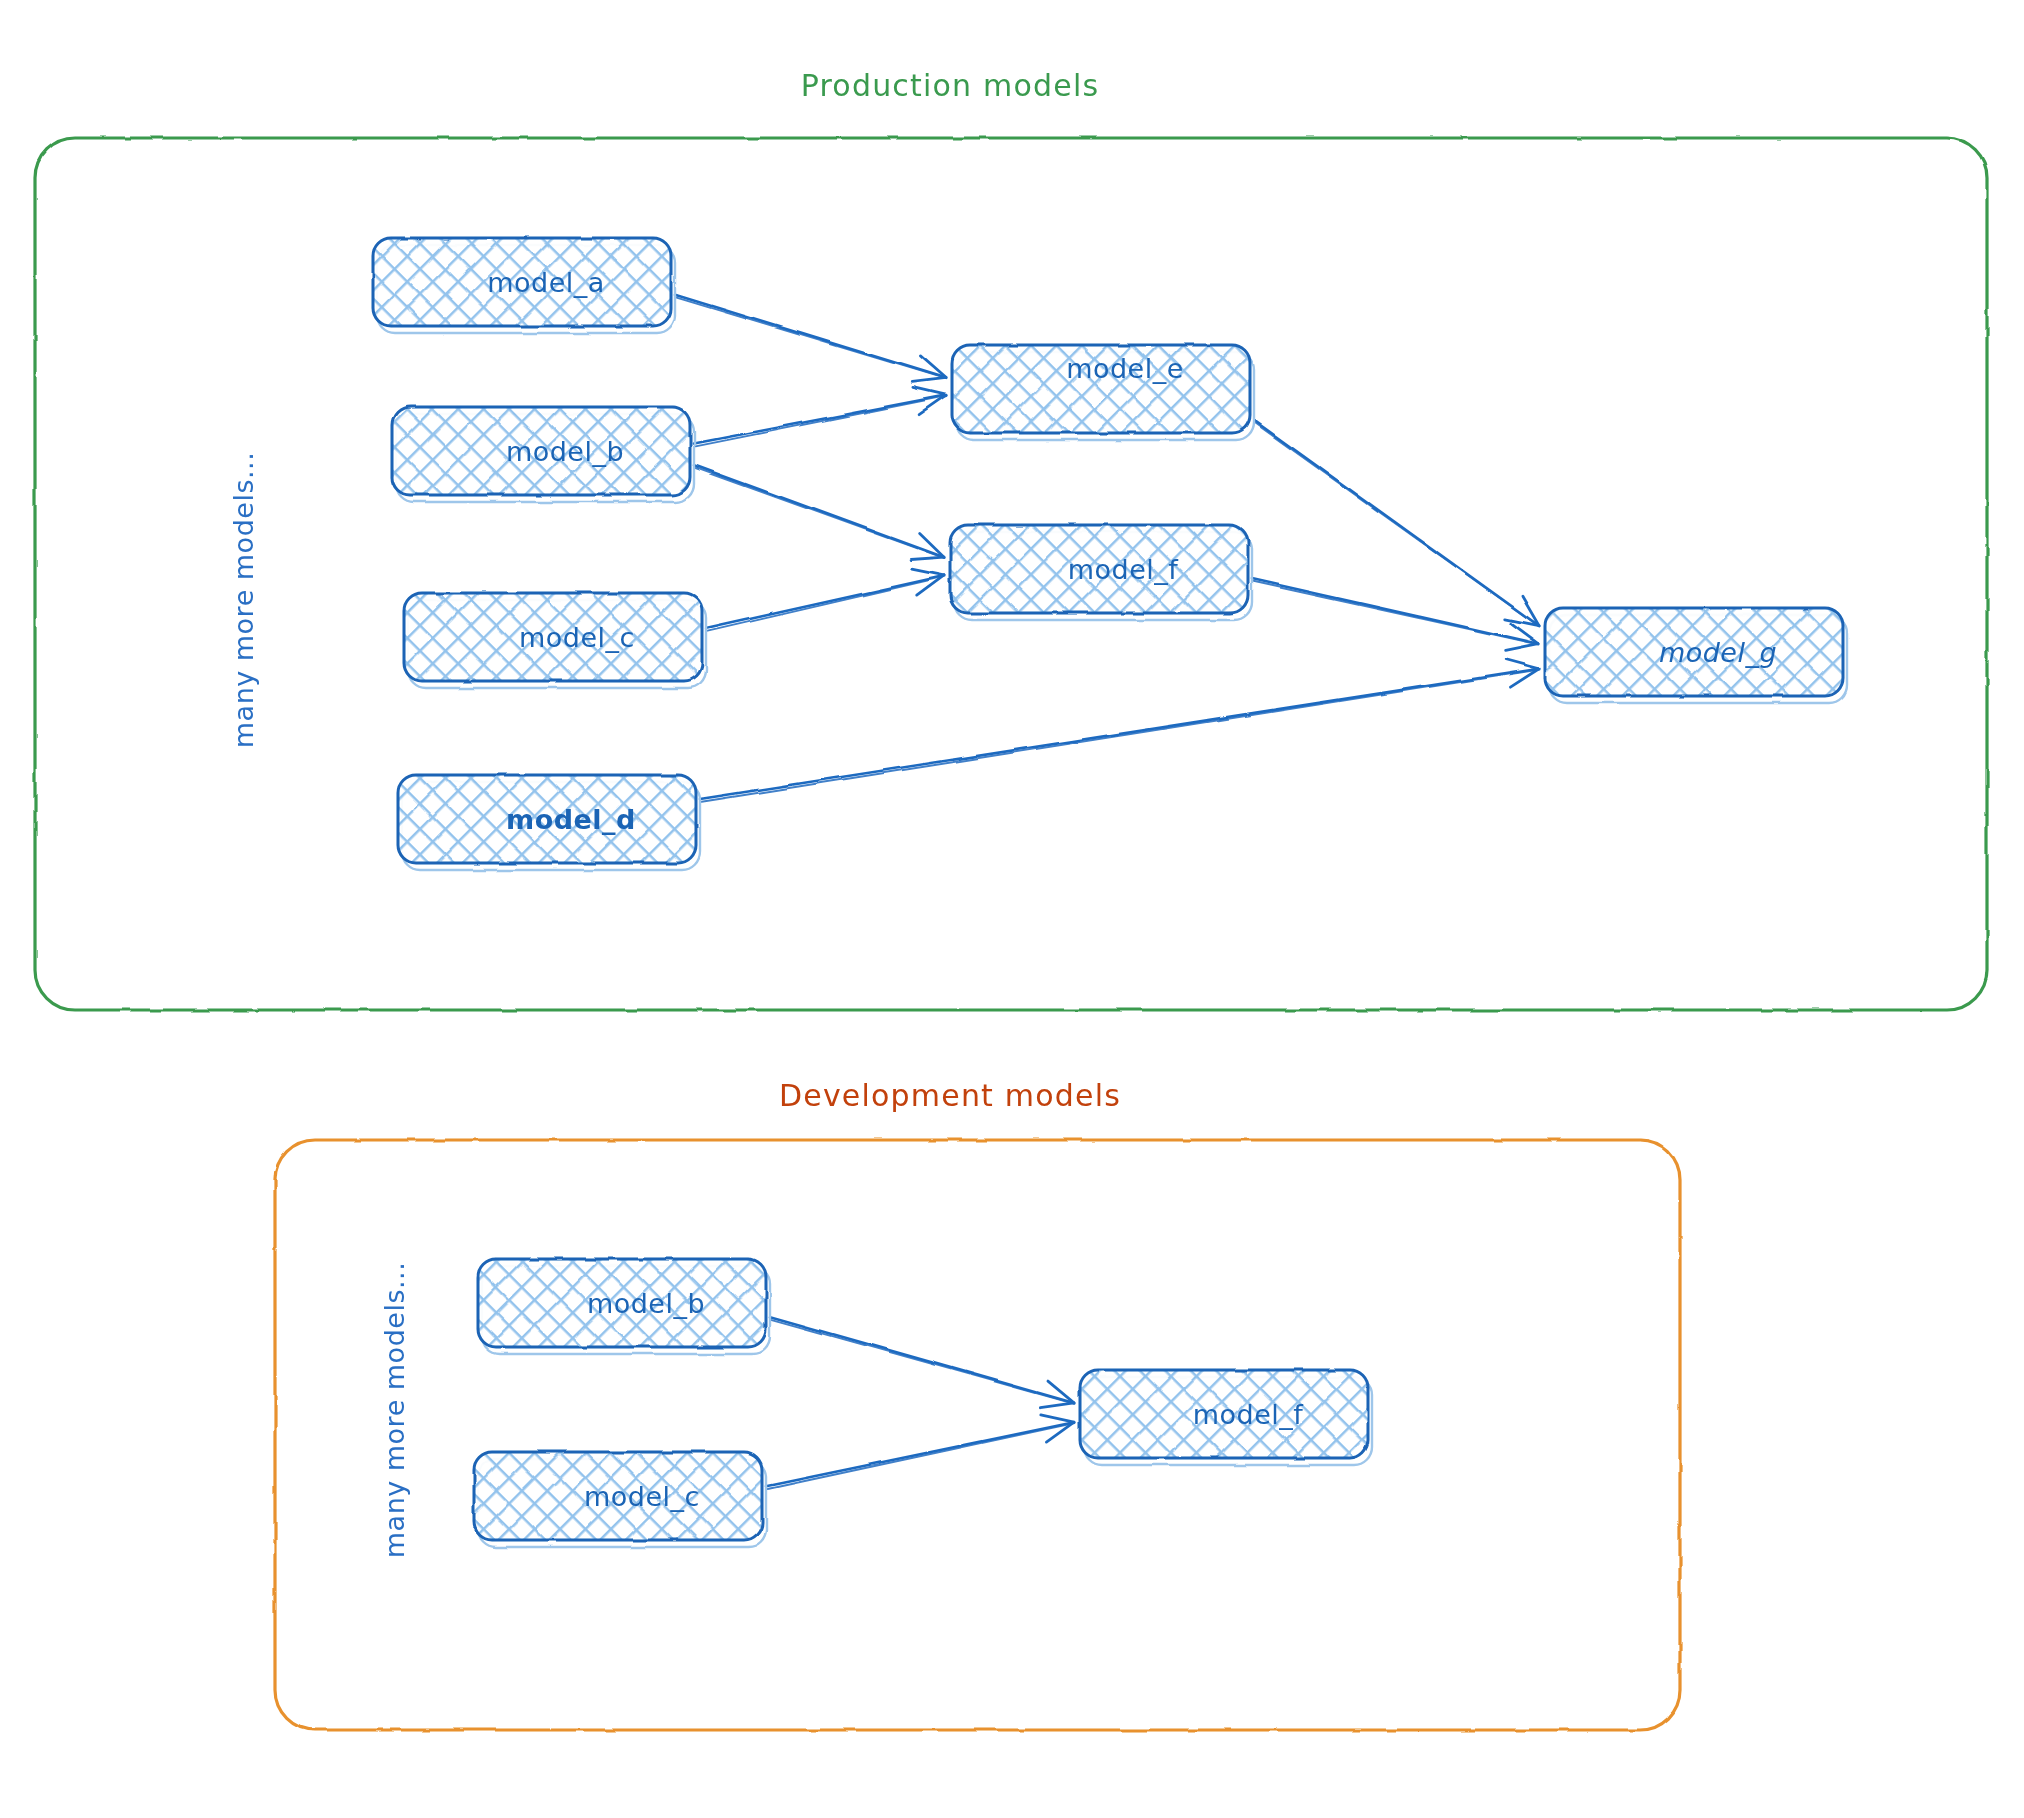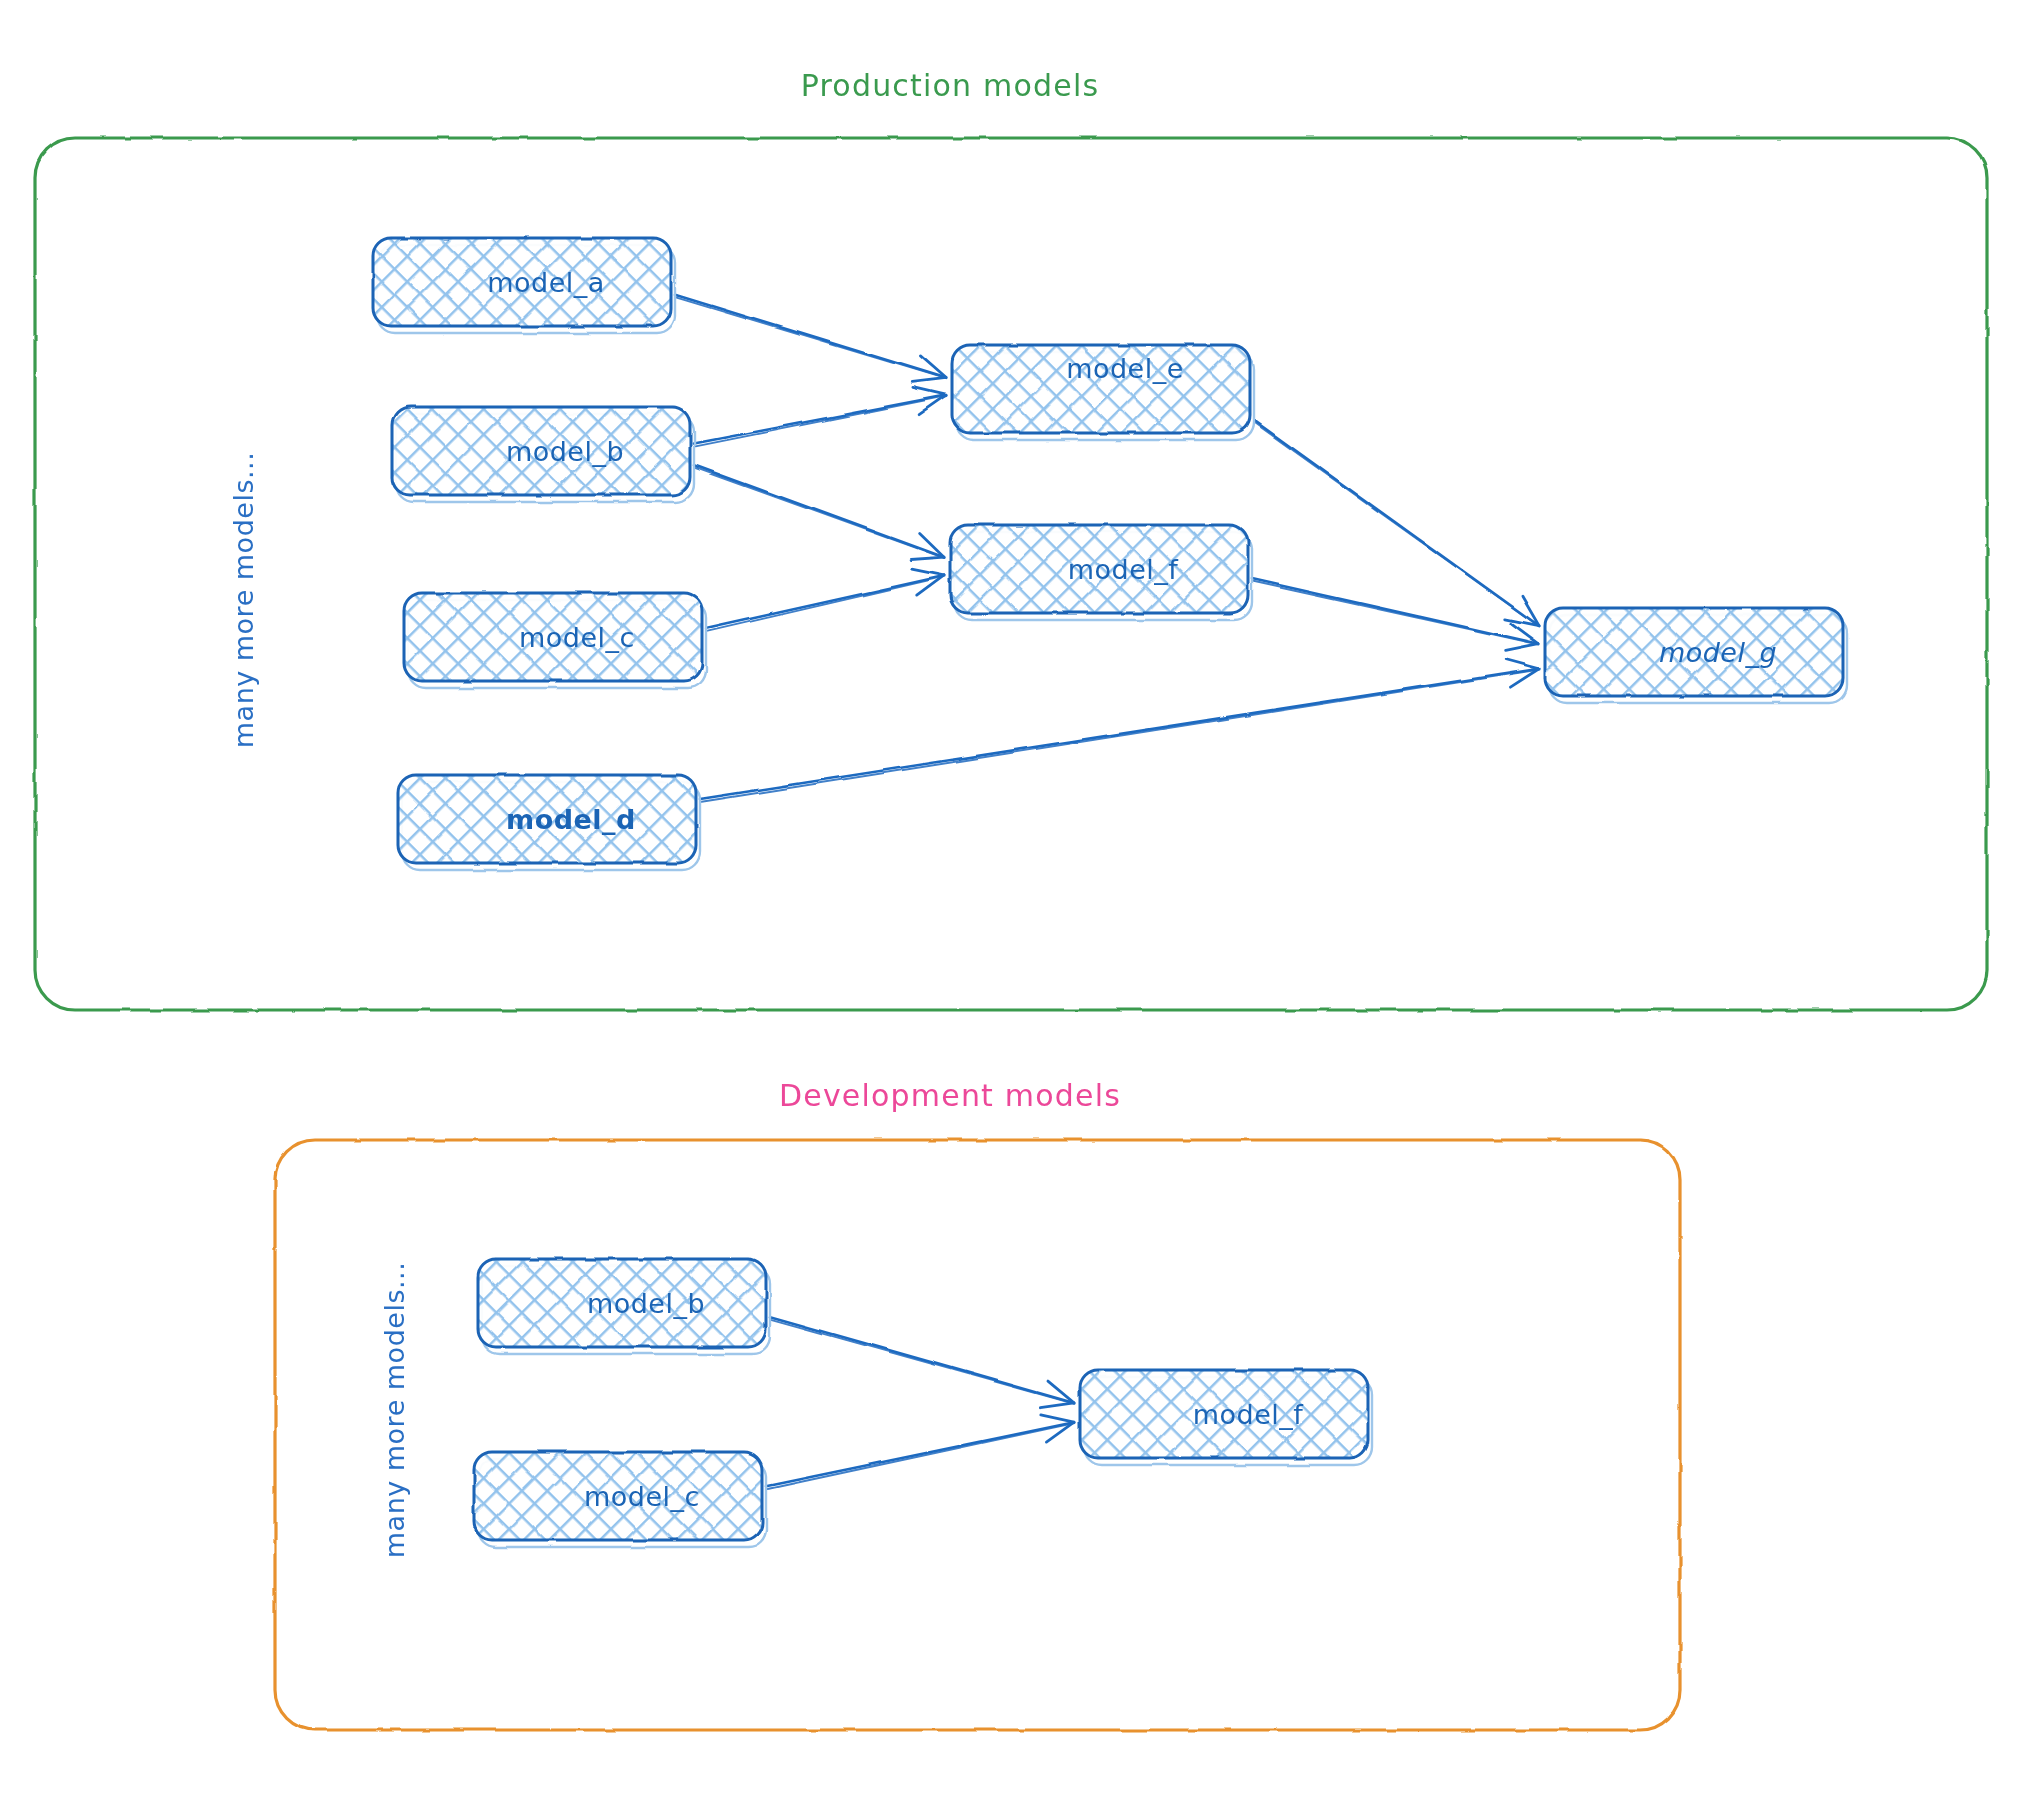--- a/index.html
+++ b/index.html
@@ -42,21 +42,21 @@
     letter-spacing: 0.5px;
     transform: translate(-50%, -50%);
     padding-left: 48px;
   }
   .group-title {
     font-size: 30px;
     letter-spacing: 1.2px;
     transform: translate(-50%, -50%);
   }
   .group-title.prod { color: #3a9a4e; }
-  .group-title.dev  { color: #ec4899; }
+  .group-title.dev  { color: #c2410c; }
   .side-note {
     color: #2a6fc4;
     font-size: 27px;
     letter-spacing: 0.5px;
     transform-origin: 50% 50%;
   }
 </style>
 </head>
 <body>
 

